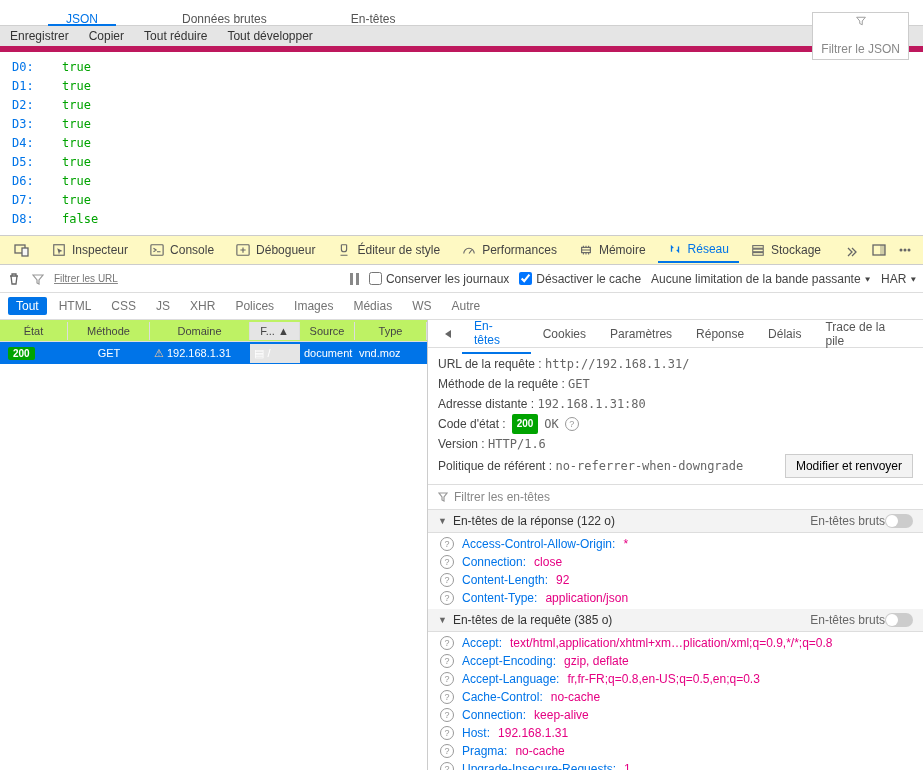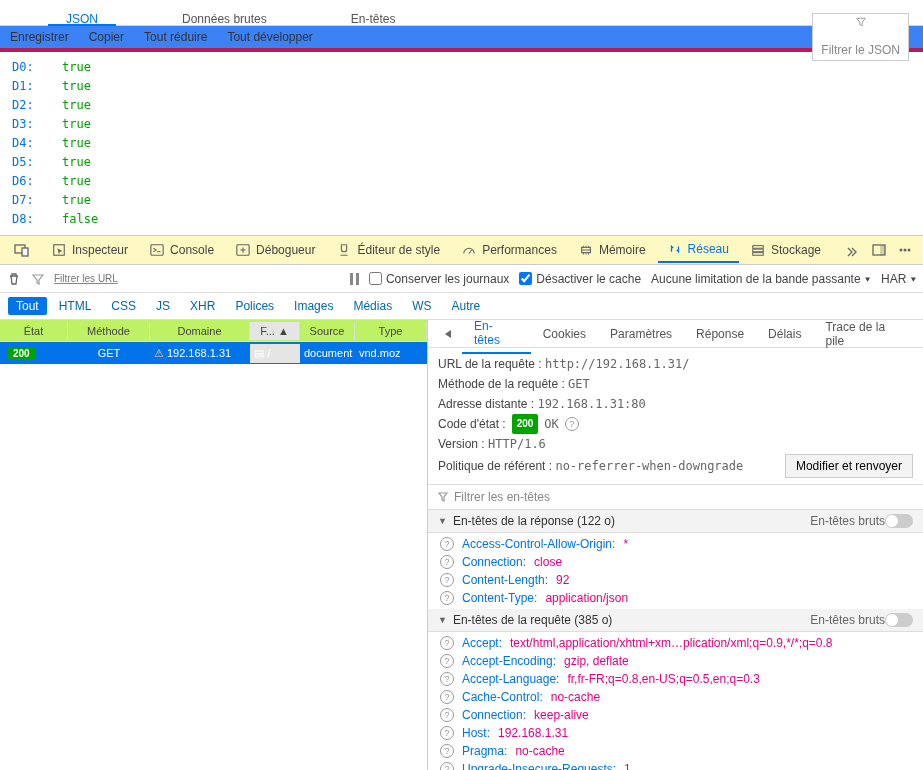--- a/index.html
+++ b/index.html
@@ -1,20 +1,20 @@
 <!DOCTYPE html>
 <html><head>
 <meta charset="utf-8">
 <style>
 * { box-sizing: border-box; margin: 0; padding: 0; }
 body { font-family: "Segoe UI", Arial, sans-serif; font-size: 12px; color: #333; background: #fff; width: 923px; }
 .top-tabs { display: flex; border-bottom: 1px solid #d0d0d0; height: 26px; }
 .top-tab { padding: 12px 18px; cursor: pointer; color: #555; margin-left: 48px; }
 .top-tab.active { color: #0074e8; border-bottom: 2px solid #0074e8; }
-.toolbar { display: flex; align-items: center; background: #3b82f6; border-bottom: 4px solid #be185d; height: 26px; justify-content: center; }
+.toolbar { display: flex; align-items: center; background: #e5e5e5; border-bottom: 6px solid #be185d; height: 26px; justify-content: center; }
 .toolbar button { background: none; border: none; padding: 4px 10px; font-size: 12px; color: #333; cursor: pointer; }
 .filter-json { margin-left: auto; padding: 3px 8px; color: #888; border: 1px solid #ccc; background: #fff; margin-right: 14px; display: flex; align-items: center; gap: 16px; flex-direction: column; }
 .json-body { padding: 6px 12px; font-family: Consolas, monospace; font-size: 12px; line-height: 19px; }
 .json-row { display: flex; gap: 20px; }
 .json-key { color: #0074e8; width: 30px; }
 .json-val-true { color: #00a300; }
 .json-val-false { color: #00a300; }
 .devtools-tabs { display: flex; align-items: center; border-top: 1px solid #ccc; border-bottom: 1px solid #ccc; background: #fef9c3; height: 30px; gap: 2px; padding: 0 4px; }
 .dt-tab { display: flex; align-items: center; gap: 6px; padding: 5px 10px; color: #444; cursor: pointer; }
 .dt-tab.active { color: #0074e8; border-bottom: 2px solid #0074e8; }
@@ -23,21 +23,21 @@
 .net-toolbar { display: flex; align-items: center; border-bottom: 1px solid #ddd; height: 28px; padding: 0 6px; gap: 10px; }
 .net-toolbar .trash { cursor: pointer; }
 .net-filter { color: #888; border: none; background: none; font-size: 10px; outline: none; width: 120px; text-decoration: underline; }
 .net-toolbar .spacer { flex: 1; }
 .pause { display: flex; gap: 3px; }
 .pause-bar { width: 3px; height: 12px; background: #888; }
 .checkbox-lbl { display: flex; align-items: center; gap: 4px; color: #444; }
 .checkbox-lbl input { margin: 0; }
 .bandwidth { color: #444; }
 .filter-tabs { display: flex; gap: 4px; padding: 4px 8px; border-bottom: 1px solid #ddd; }
-.ft { padding: 2px 8px; color: #0369a1; cursor: pointer; border-radius: 2px; }
+.ft { padding: 2px 8px; color: #737373; cursor: pointer; border-radius: 2px; }
 .ft.active { background: #0074e8; color: #fff; }
 .split { display: flex; height: 454px; }
 .left { width: 428px; border-right: 1px solid #ccc; }
 .right { flex: 1; overflow: hidden; }
 .net-header { display: flex; background: #bef264; border-bottom: 1px solid #ddd; height: 22px; align-items: center; }
 .net-header div { padding: 3px 4px; border-right: 1px solid #ddd; text-align: center; color: #444; font-size: 11px; }
 .col-status { width: 68px; }
 .col-method { width: 82px; }
 .col-domain { width: 100px; }
 .col-file { width: 50px; background: #e5e5e5; }

